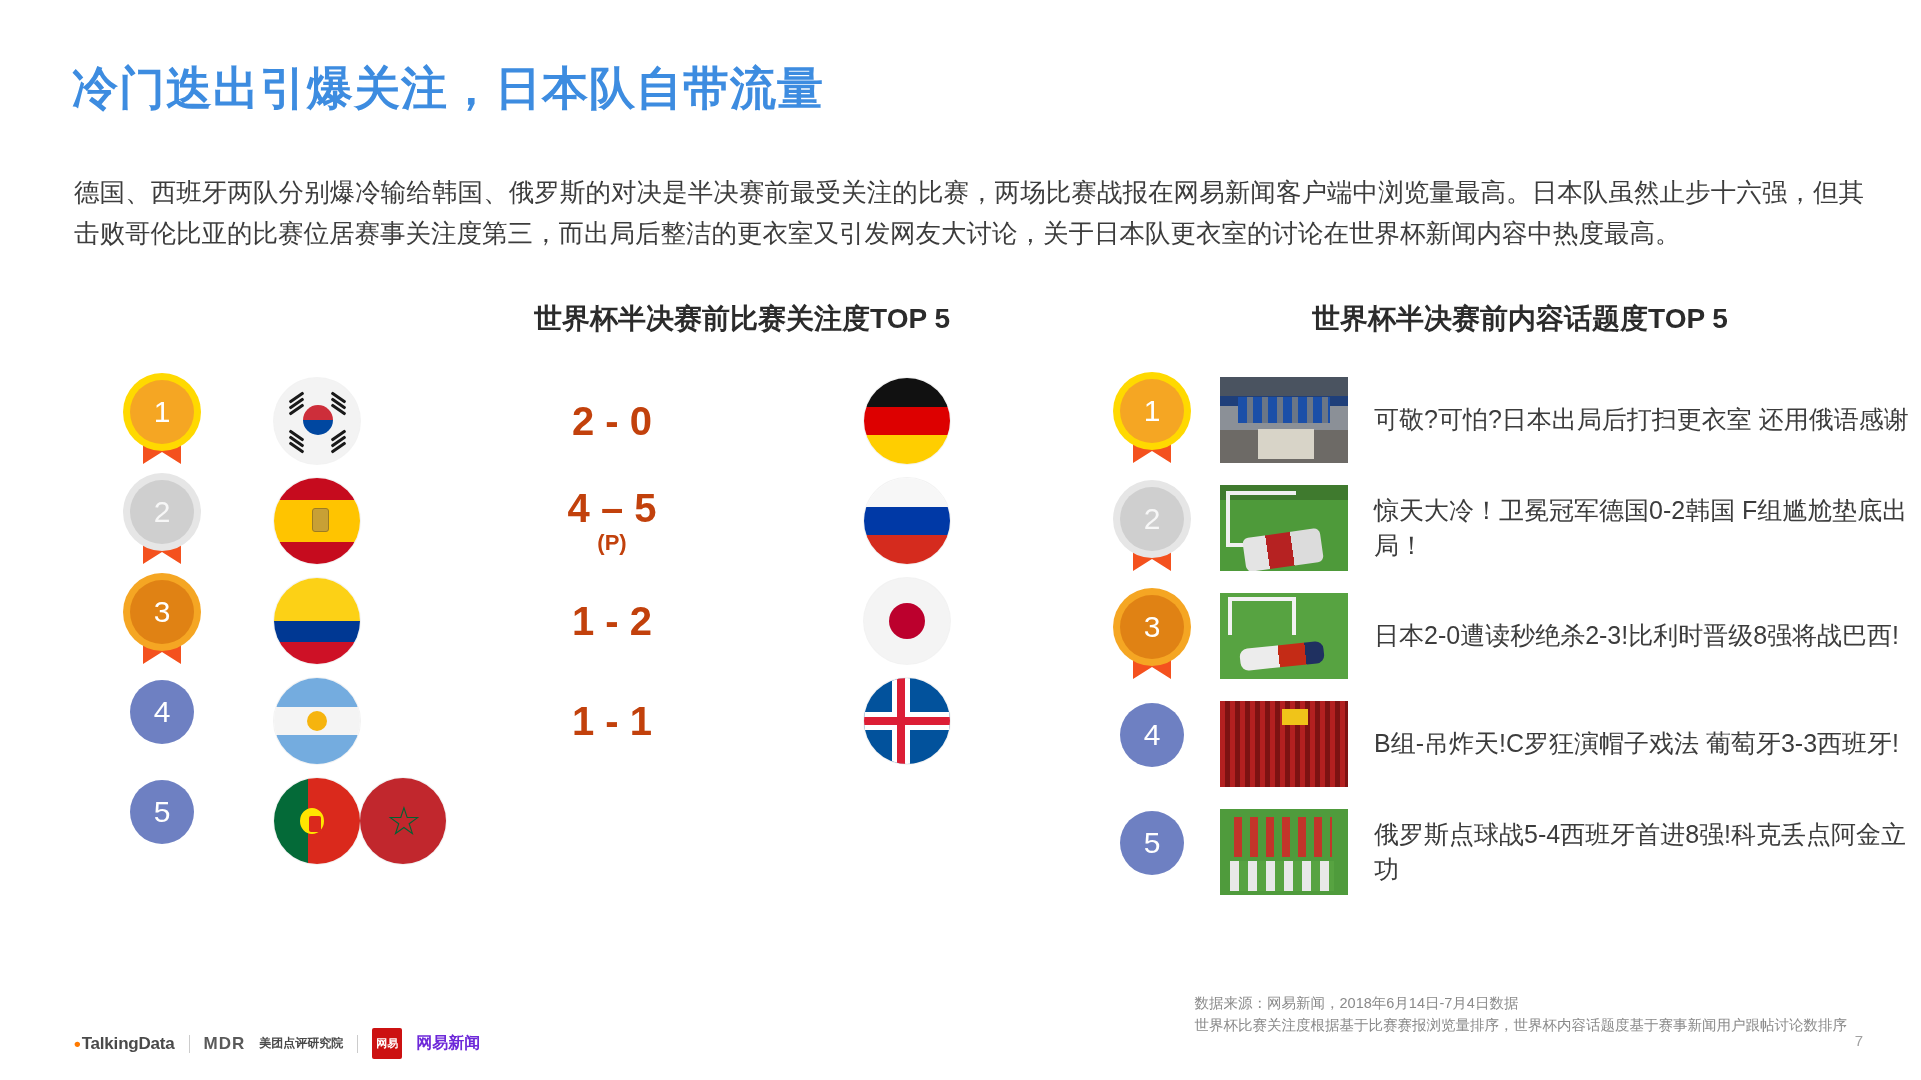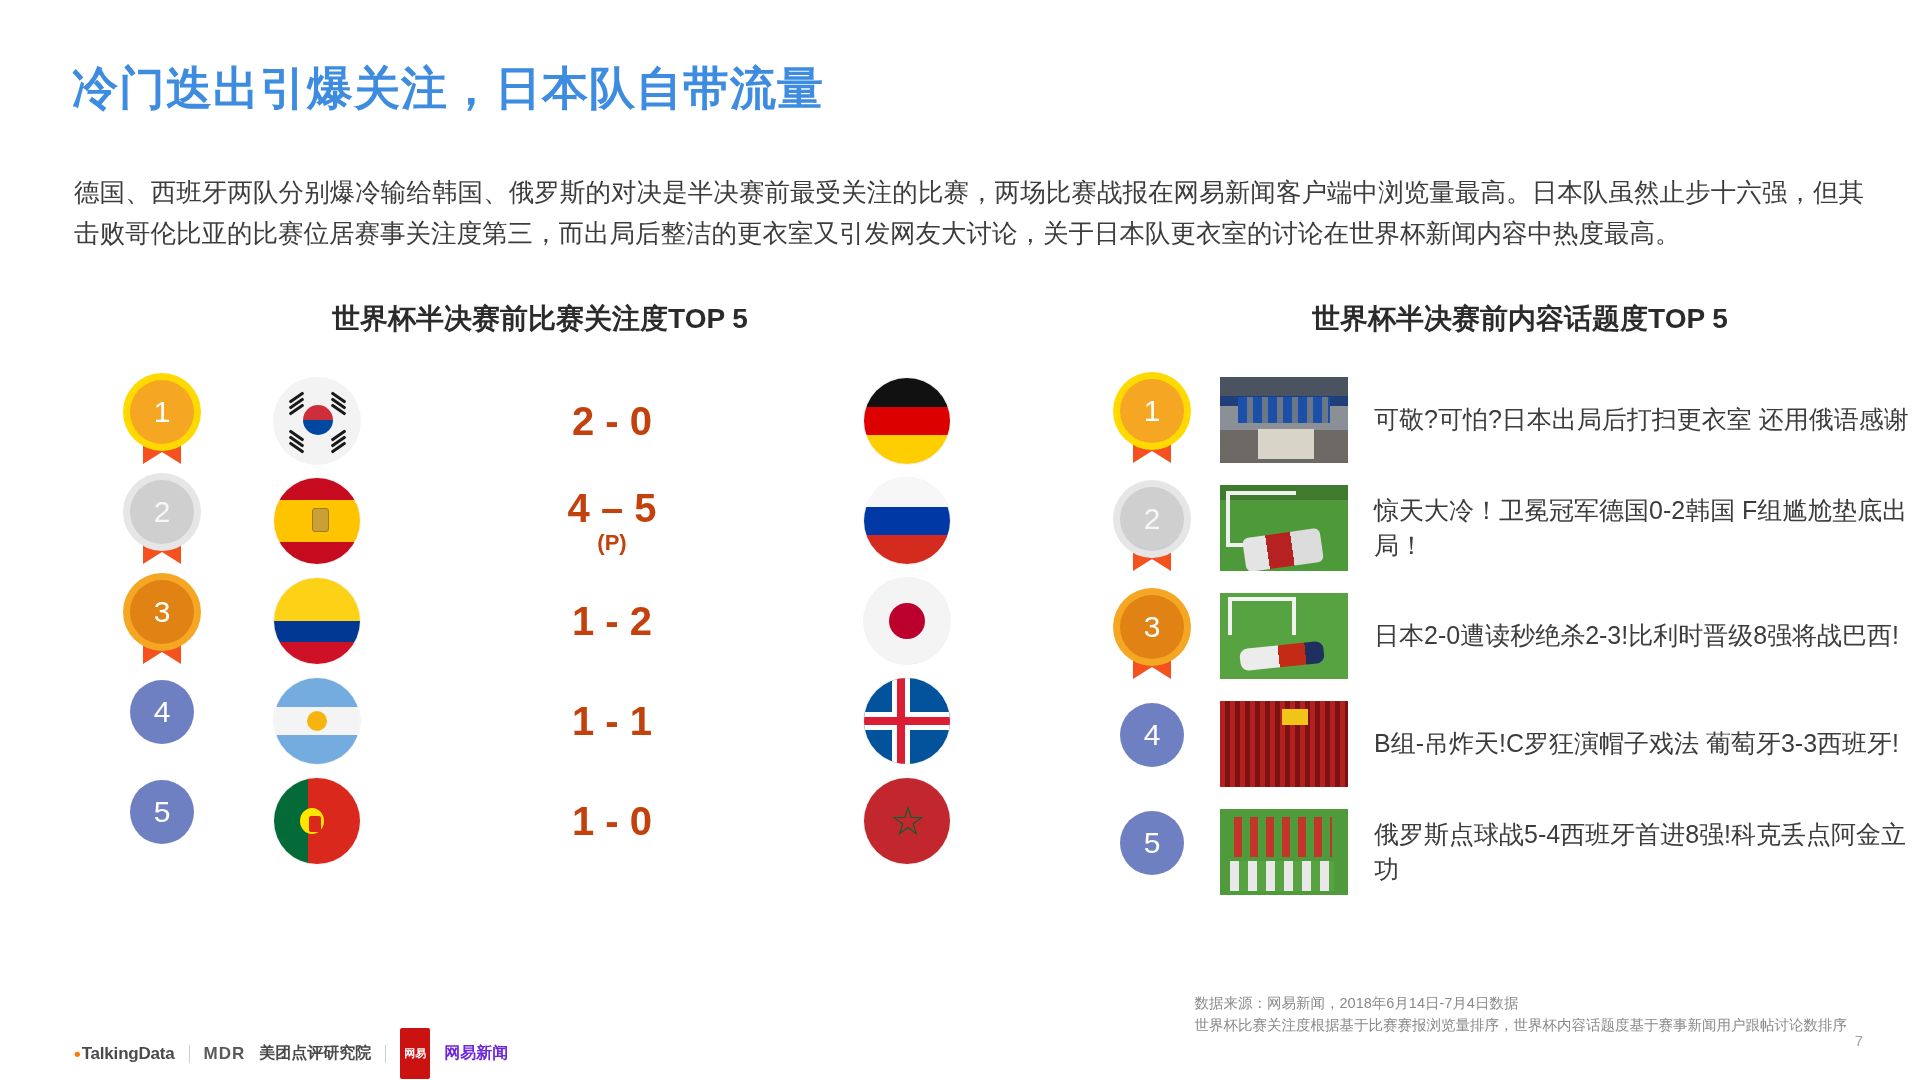--- a/index.html
+++ b/index.html
@@ -24,21 +24,21 @@
     text-align: justify;
   }
 
   
   .columns { position: absolute; left: 0; top: 300px; width: 1921px; }
   .col { position: absolute; top: 0; }
   .col-left  { left: 130px;  width: 820px; }
   .col-right { left: 1120px; width: 800px; }
   .col-head {
     font-size: 28px; font-weight: 700; color: #2b2b2b;
-    text-align: center; margin-bottom: 34px; white-space: nowrap;
+    text-align: right; margin-bottom: 34px; white-space: nowrap;
   }
   .col-right .col-head { text-align: center; }
 
   
   .rank { position: relative; width: 66px; height: 82px; flex: 0 0 66px; }
   .rank .disc {
     position: absolute; left: 0; top: 0; width: 64px; height: 64px;
     border-radius: 50%;
     display: flex; align-items: center; justify-content: center;
     font-size: 30px; color: #fff; font-weight: 400;
@@ -143,22 +143,22 @@
   .page-num {
     position: absolute; right: 58px; top: 1032px;
     font-size: 15px; color: #a0a0a0;
   }
   .brandbar { position: absolute; left: 74px; top: 1028px; display: flex; align-items: center; gap: 14px; }
   .bm { display:flex; align-items:center; font-size:17px; font-weight:700; color:#4a4a4a; white-space:nowrap;}
   .bm .tdot { color:#ff7a00; font-size: 19px; margin-right: 1px; }
   .bm .td { letter-spacing:-0.2px; }
   .sep { width:1px; height:18px; background:#cccccc; }
   .mdr { color:#5a5a5a; font-weight:700; font-size:17px; letter-spacing:1px;}
-  .mtxt { color:#4a4a4a; font-weight:700; font-size:16px; }
-  .nebox { background:#cc1111; color:#fff; font-size:11px; padding:18px 4px; border-radius:2px; font-weight:700; }
+  .mtxt { color:#4a4a4a; font-weight:700; font-size:12px; }
+  .nebox { background:#cc1111; color:#fff; font-size:11px; padding:8px 4px; border-radius:2px; font-weight:700; }
   .netxt { color:#6d28d9; font-weight:700; font-size:16px; }
 </style>
 </head>
 <body>
 
 <div class="slide">
 
   <div class="page-title">冷门迭出引爆关注，日本队自带流量</div>
   <div class="lede">德国、西班牙两队分别爆冷输给韩国、俄罗斯的对决是半决赛前最受关注的比赛，两场比赛战报在网易新闻客户端中浏览量最高。日本队虽然止步十六强，但其击败哥伦比亚的比赛位居赛事关注度第三，而出局后整洁的更衣室又引发网友大讨论，关于日本队更衣室的讨论在世界杯新闻内容中热度最高。</div>
 
@@ -244,23 +244,20 @@
       <div class="match-row">
         <div class="rank plain">
           <div class="disc">5</div>
 
         </div>
         <div class="flag f-pt">
           <div class="crest">
               <i></i>
             </div>
         </div>
-        <div class="score">
-          <span>1 - 0</span>
-        </div>
         <div class="flag f-ma">
           <div class="star">☆</div>
         </div>
       </div>
     </div>
 
     <div class="col col-right">
       <div class="col-head">世界杯半决赛前内容话题度TOP 5</div>
 
       <div class="news-row">

